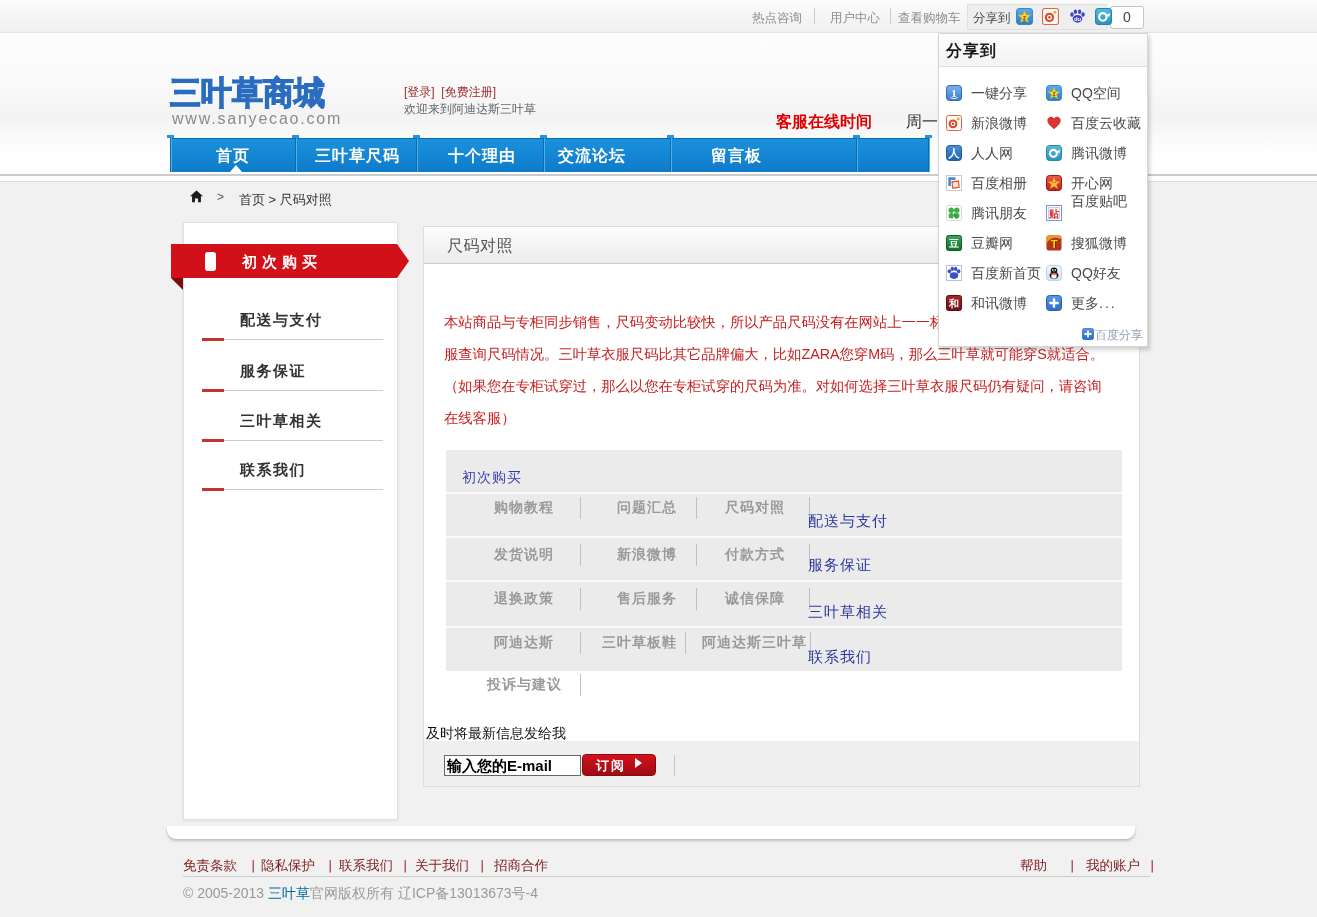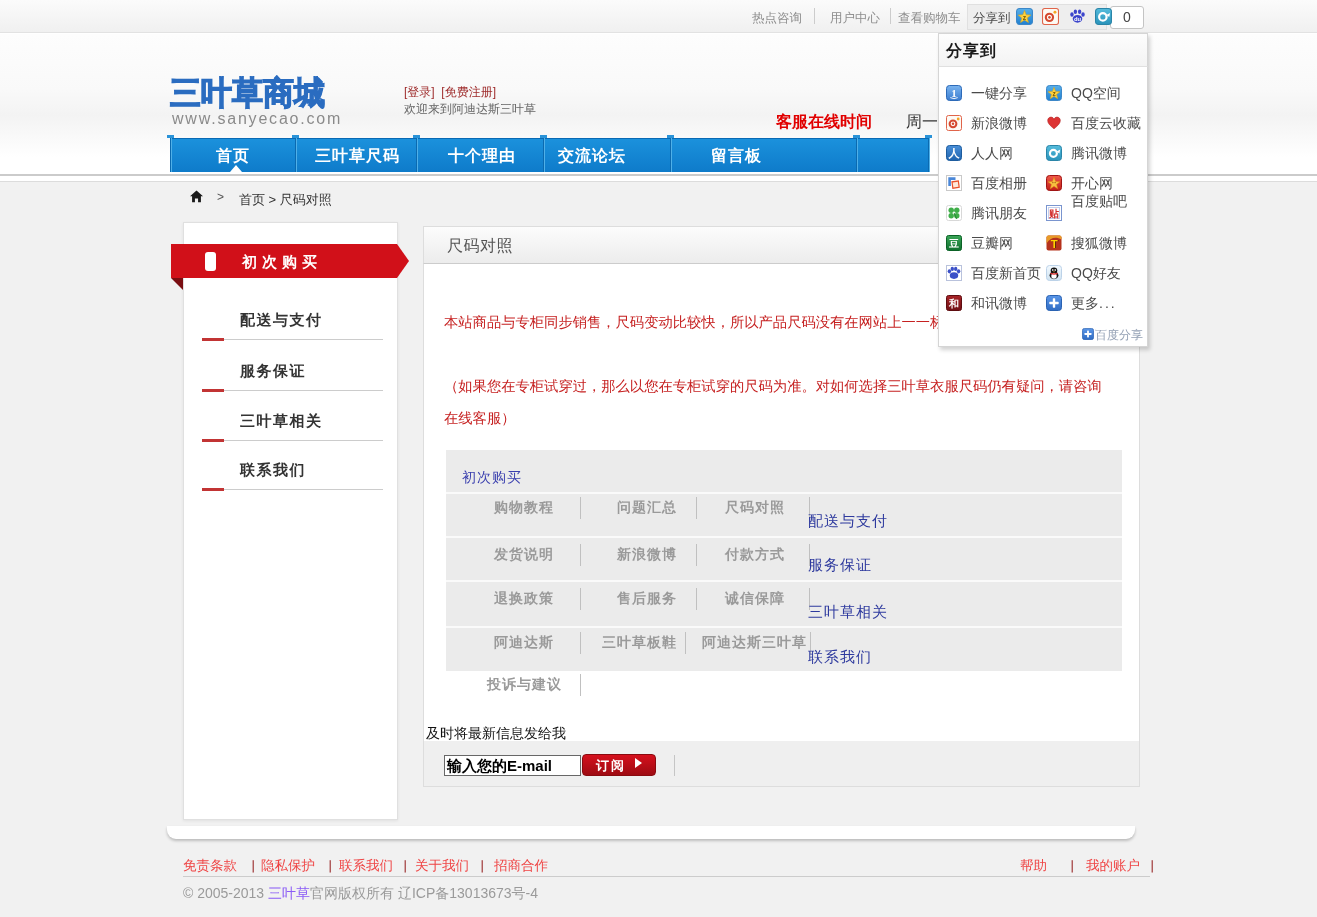--- a/index.html
+++ b/index.html
@@ -63,25 +63,25 @@
 #subt{left:426px;top:725px;font-size:14px;color:#111}
 #substrip{left:424px;top:741px;width:715px;height:45px;background:#efefef}
 #embox{left:444px;top:755px;width:137px;height:21px;background:#fff;border:1px solid #676767}
 #emtext{left:447px;top:757px;font-size:15px;font-weight:bold;color:#000}
 #subbtn{left:582px;top:754px;width:74px;height:22px;background:linear-gradient(#d5101d,#9e0b12);border:1px solid #8a0a0f;border-radius:4px}
 #subbtxt{left:596px;top:757px;font-size:13px;font-weight:bold;color:#fff;letter-spacing:2px}
 #subarr{left:635px;top:758px;width:0;height:0;border-left:7px solid #fff;border-top:5px solid transparent;border-bottom:5px solid transparent}
 #subdiv{left:674px;top:755px;width:1px;height:21px;background:#c5c5c5}
 
 #lip{left:167px;top:826px;width:968px;height:13px;background:#fff;border-radius:0 0 9px 9px;box-shadow:0 2px 3px rgba(0,0,0,.22)}
-.flink{top:857px;font-size:13.5px;color:#ef4444}
+.flink{top:857px;font-size:13.5px;color:#7f1d1d}
 .fsep{top:858px;font-size:13px;color:#8e1111}
 #frule{left:183px;top:876px;width:967px;height:1px;background:#ccc}
 #copy{left:183px;top:885px;font-size:14px;color:#9a9a9a}
-#copy b{color:#8b5cf6;font-weight:normal}
+#copy b{color:#0369a1;font-weight:normal}
 
 #pop{left:938px;top:33px;width:210px;height:314px;background:#fff;border:1px solid #d5d5d5;box-shadow:2px 3px 4px rgba(0,0,0,.18)}
 #pophead{left:938px;top:33px;width:210px;height:34px;background:linear-gradient(#fdfdfd,#f3f3f3);border:1px solid #d5d5d5;border-bottom:1px solid #e0e0e0}
 #poptitle{left:946px;top:41px;font-size:16px;font-weight:bold;color:#1a1a1a;letter-spacing:1px}
 .ptxt{font-size:14px;color:#4a4a4a}
 #popfoot{left:1095px;top:327px;font-size:12px;color:#93a0b4}
 </style></head>
 <body>
 <div id="page">
 <div class="abs" id="graybg"></div>
@@ -153,20 +153,21 @@
     <div class="abs sred" style="top:439px"></div>
 <div class="abs sitem" style="top:461px">联系我们</div>
 <div class="abs sline" style="top:489px"></div>
     <div class="abs sred" style="top:488px"></div>
 
 <div class="abs" id="panel"></div>
 <div class="abs" id="phead"></div>
 <div class="abs" id="ptitle">尺码对照</div>
 <div class="abs" id="redwrap">
 <div class="redline" style="top:13px">本站商品与专柜同步销售，尺码变动比较快，所以产品尺码没有在网站上一一标注尺码，您可以咨询在线客</div>
+<div class="redline" style="top:45px">服查询尺码情况。三叶草衣服尺码比其它品牌偏大，比如ZARA您穿M码，那么三叶草就可能穿S就适合。</div>
 <div class="redline" style="top:77px">（如果您在专柜试穿过，那么以您在专柜试穿的尺码为准。对如何选择三叶草衣服尺码仍有疑问，请咨询</div>
 <div class="redline" style="top:109px">在线客服）</div>
 </div>
 
 <div class="abs" id="gtable"></div>
 <div class="abs rowline" style="top:492px"></div>
 <div class="abs rowline" style="top:536px"></div>
 <div class="abs rowline" style="top:580px"></div>
 <div class="abs rowline" style="top:626px"></div>
 <div class="abs" id="tophdr">初次购买</div>

